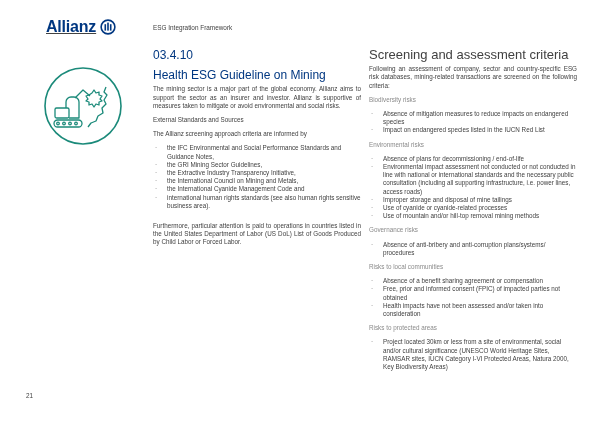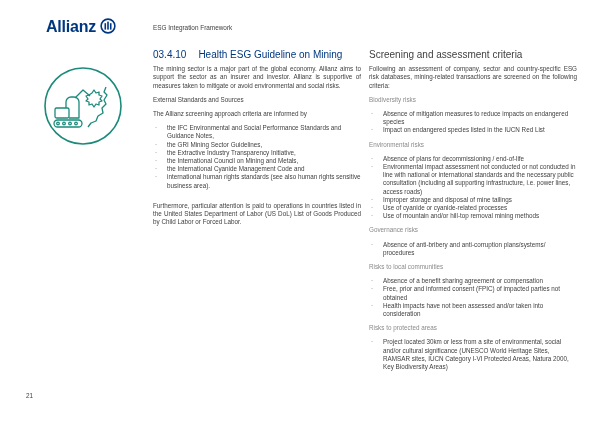--- a/index.html
+++ b/index.html
@@ -1,27 +1,27 @@
 <!DOCTYPE html>
 <html><head>
 <meta charset="utf-8">
 <style>
   html, body { margin:0; padding:0; background:#ffffff; }
   body { width:600px; height:424px; position:relative; overflow:hidden;
          font-family:"Liberation Sans", sans-serif; color:#414141; }
-  .logo { position:absolute; left:46px; top:18px; display:flex; gap:4px; }
+  .logo { position:absolute; left:46px; top:18px; display:flex; align-items:center; gap:4px;text-decoration:underline; }
   .logo-text { font-family:"Liberation Sans", sans-serif; font-weight:bold; font-size:16px; color:#003781; letter-spacing:-0.2px; }
   .logo-mark { width:16px; height:16px; }
   .doc-title { position:absolute; left:153px; top:24px; font-size:6.4px; color:#414141; }
   .hero-icon { position:absolute; left:42px; top:65px; width:82px; height:82px; }
   .col { position:absolute; font-size:6.3px; line-height:8.2px; color:#414141; }
   .col-left { left:153px; top:51px; width:208px; }
   .col-right { left:369px; top:51px; width:208px; }
-  .section-head { color:#003781; font-size:10px; margin-bottom:6px; display:flex; gap:12px; }
-  .col-right .section-head-plain { color:#414141; font-size:10px; margin-bottom:6px; }
+  .section-head { color:#003781; font-size:12px; margin-bottom:6px; display:flex; gap:12px;flex-direction:column; }
+  .col-right .section-head-plain { color:#414141; font-size:13px; margin-bottom:6px; }
   p { margin:0 0 6px 0; text-align:justify; }
   .subhead { margin:0 0 6px 0; }
   .muted { color:#8a8a8a; margin:0 0 6px 0; }
   ul { list-style:none; margin:0 0 6px 0; padding:0; }
   li { position:relative; padding-left:14px; }
   li::before { content:"·"; position:absolute; left:2px; color:#8a8a8a; }
   .page-num { position:absolute; left:26px; top:392px; font-size:6.4px; color:#414141; }
 </style>
 </head>
 <body>

